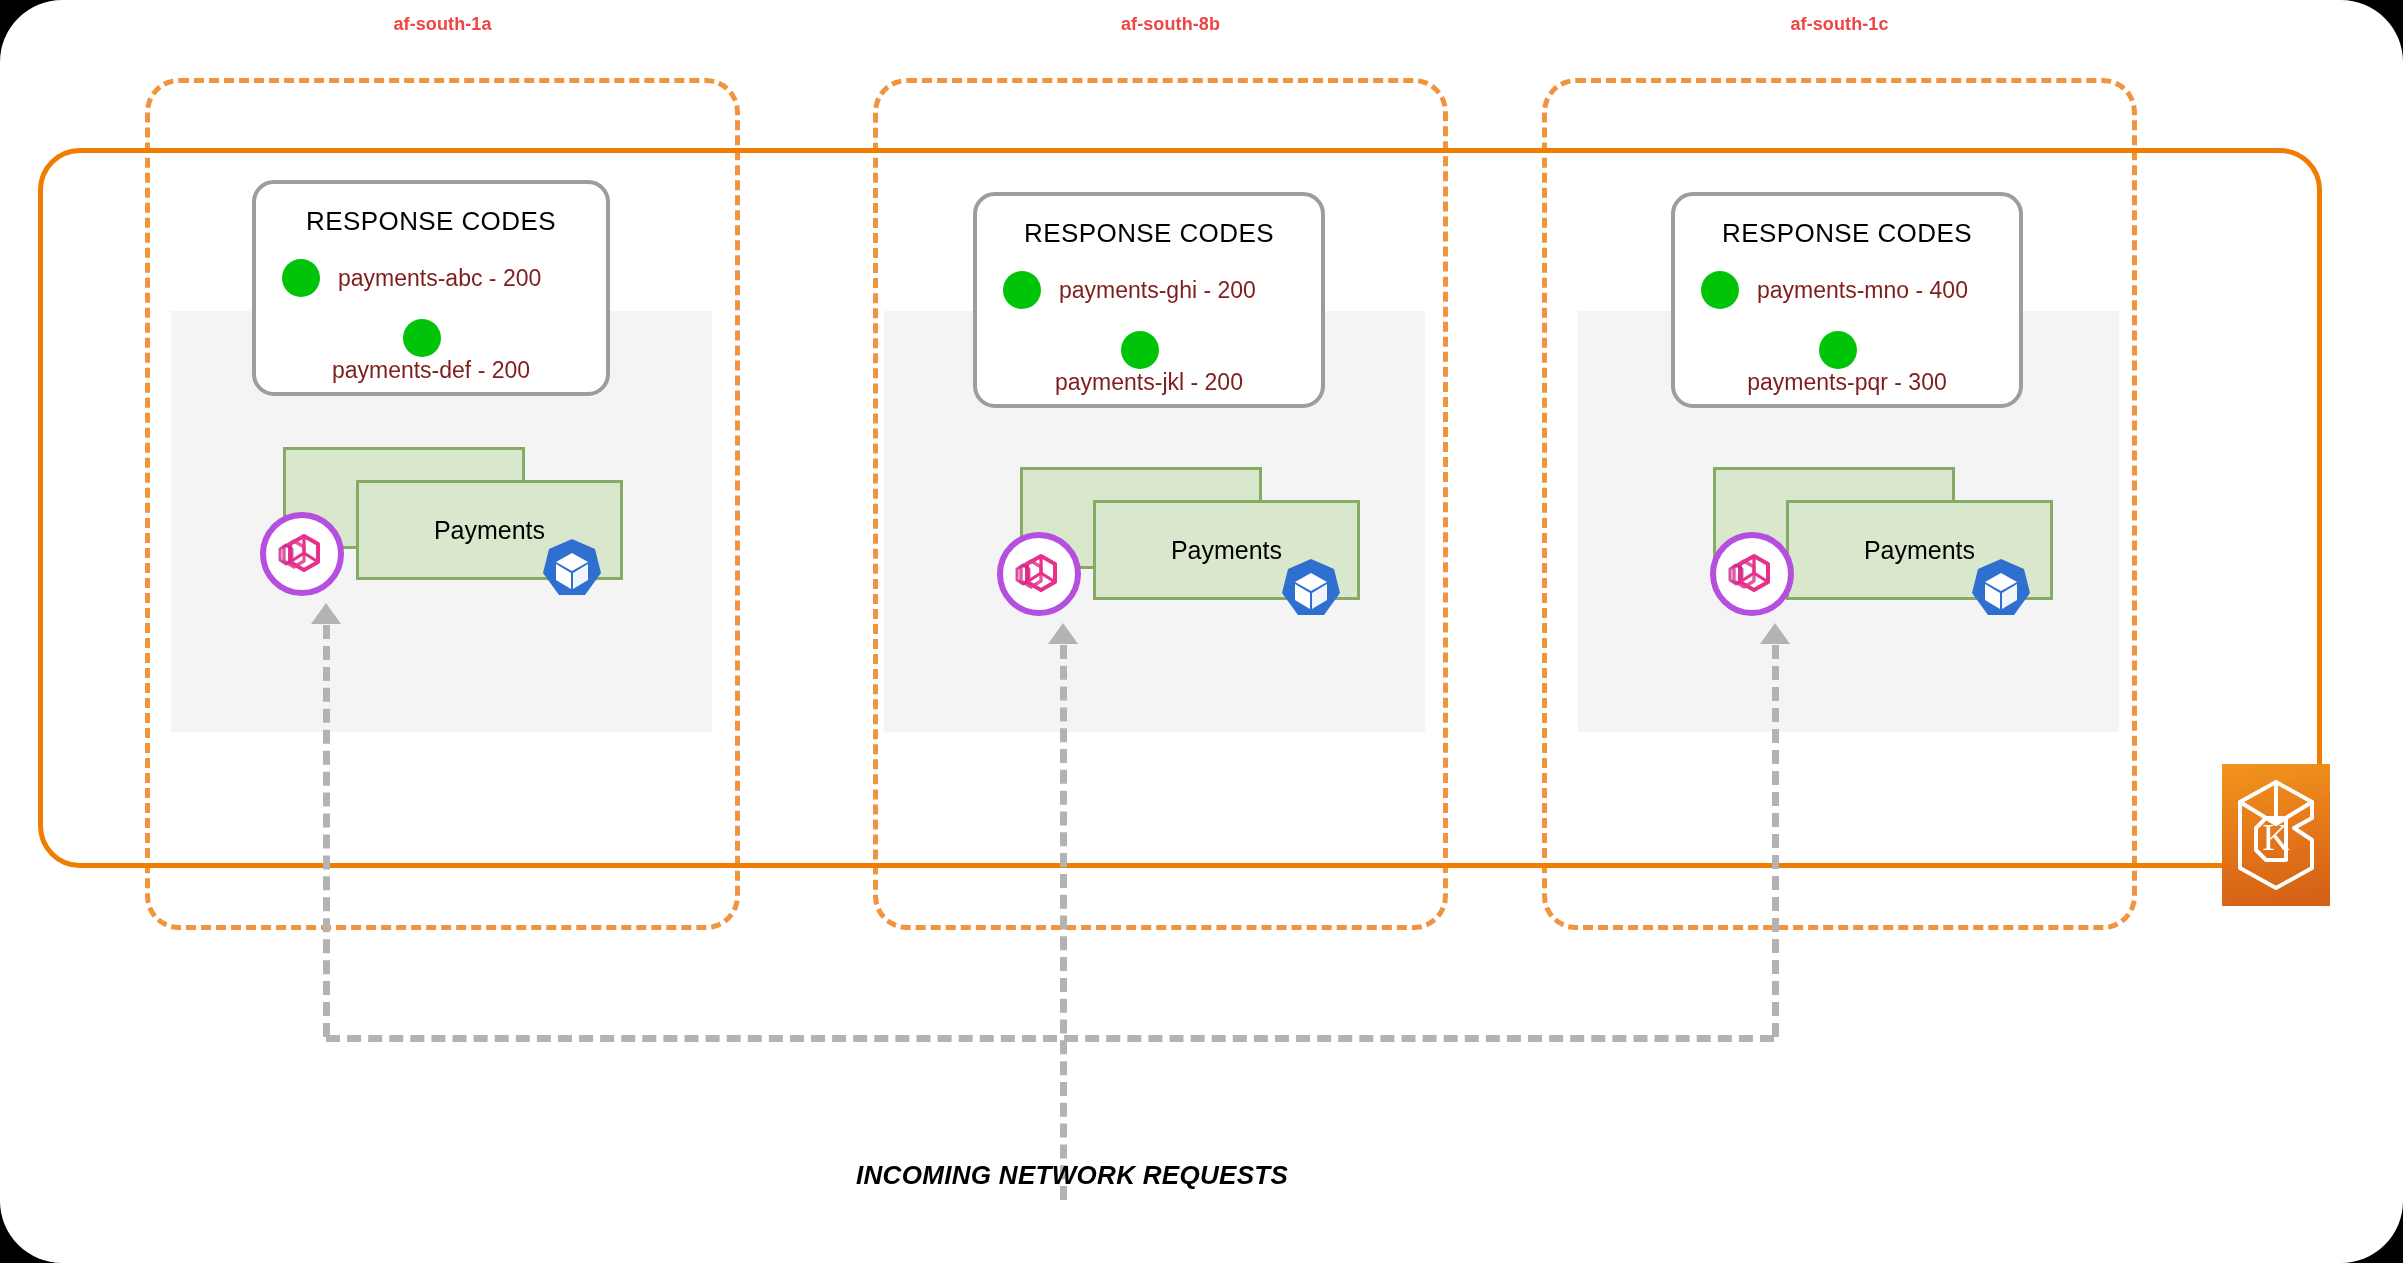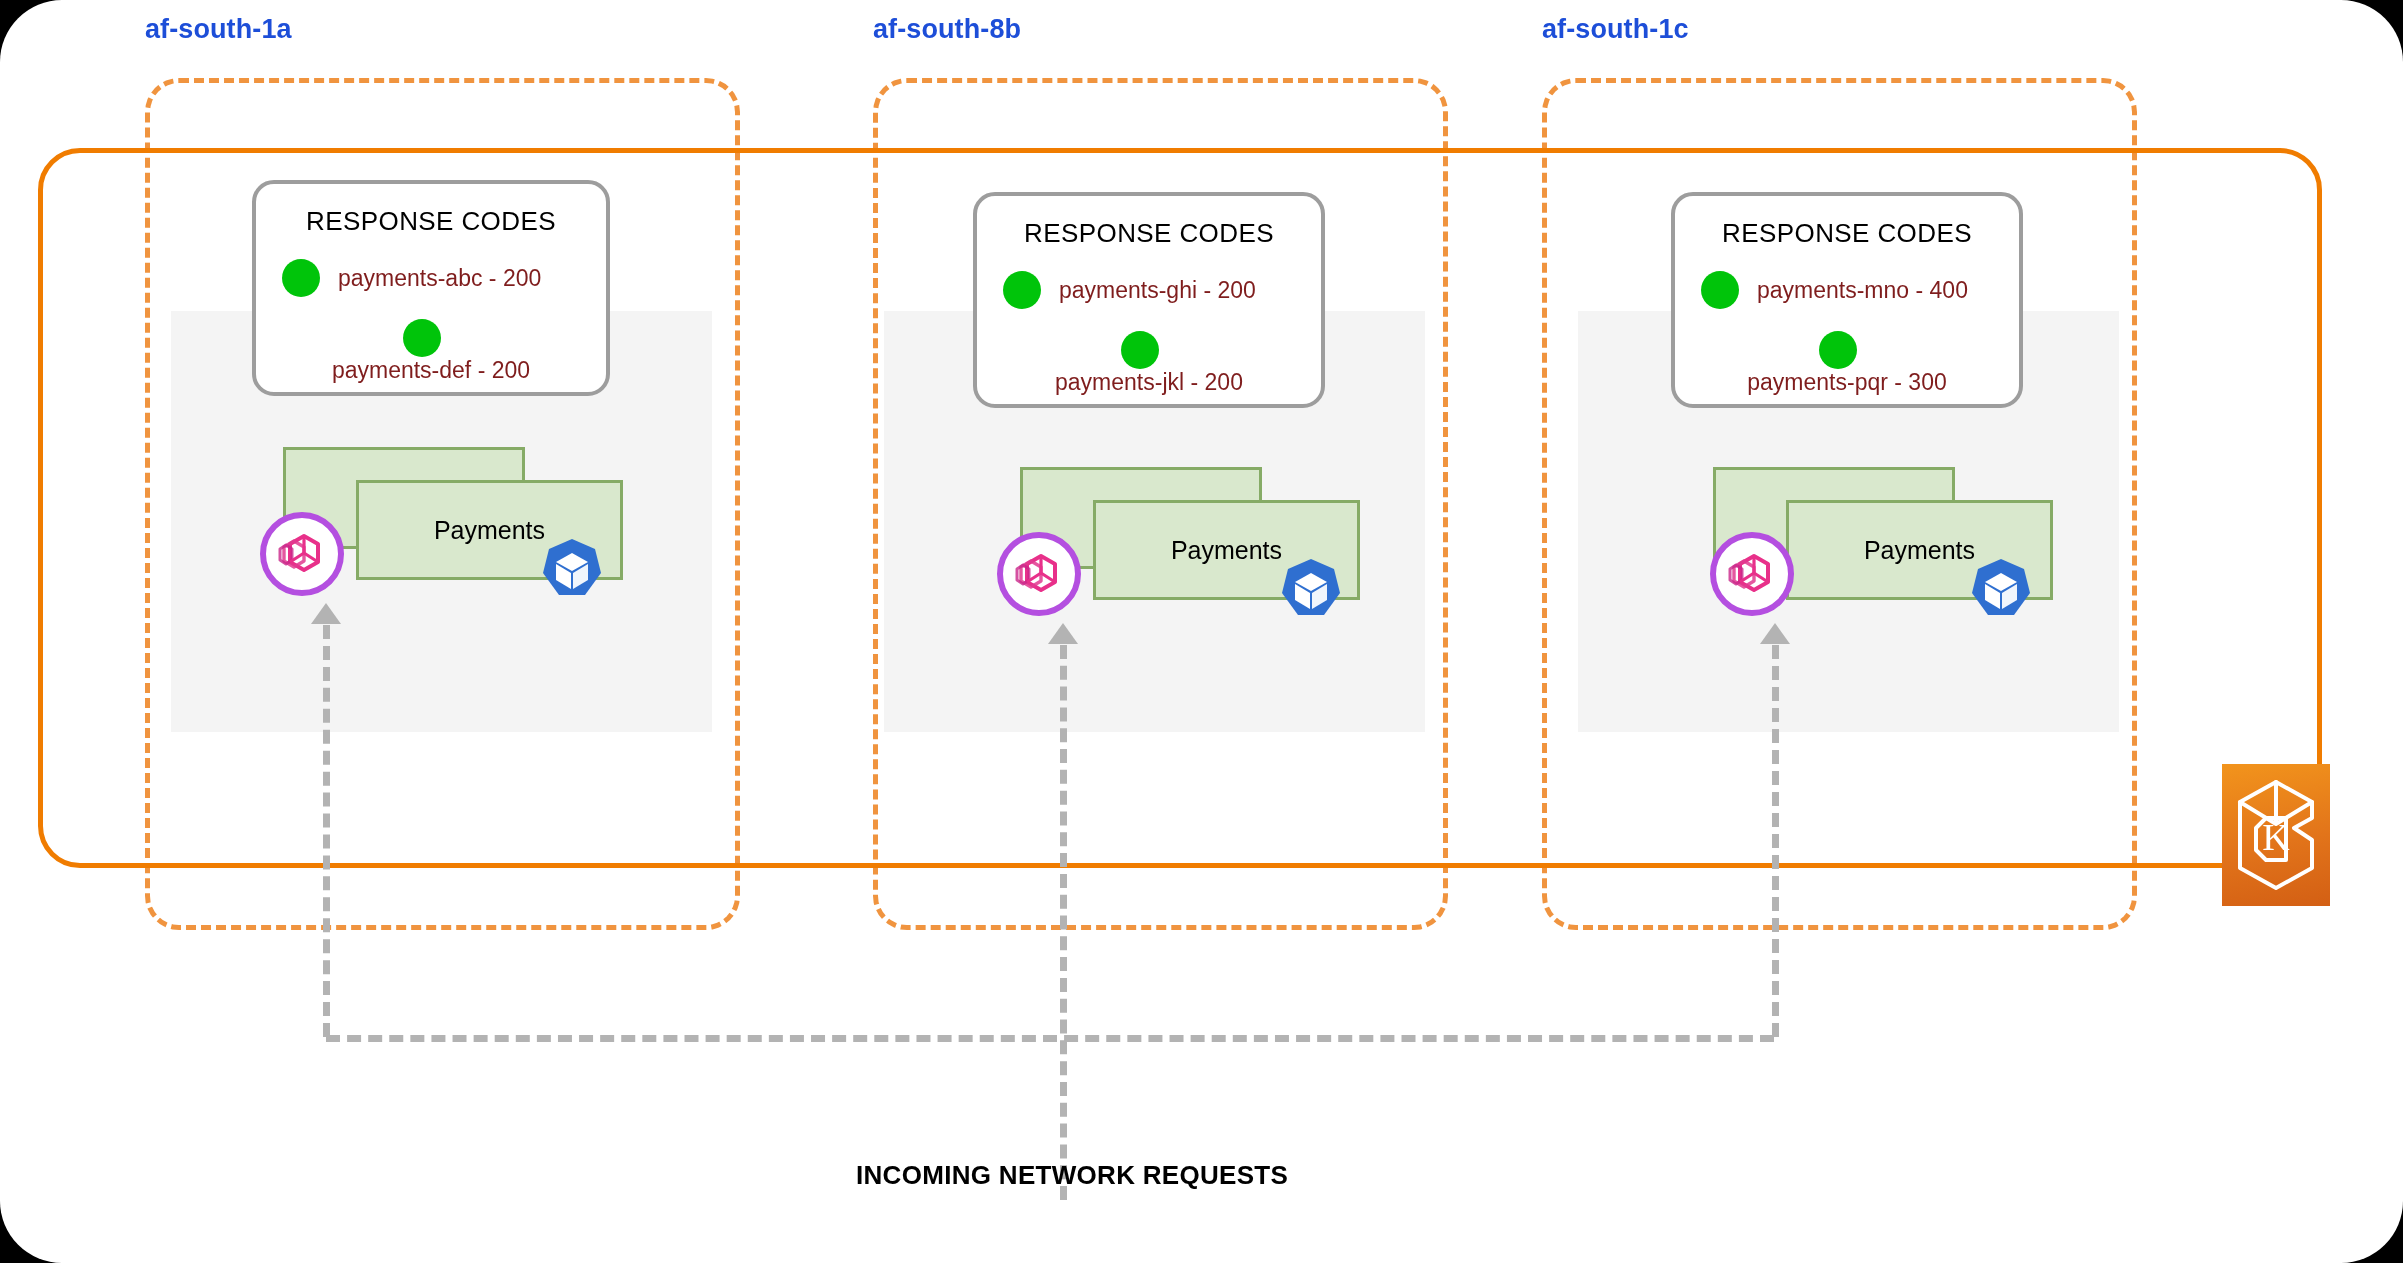--- a/index.html
+++ b/index.html
@@ -27,24 +27,24 @@
   
   .az-box {
     position: absolute;
     border: 5px dashed #f0943f;
     border-radius: 34px;
     box-sizing: border-box;
     background: transparent;
   }
   .az-title {
     position: absolute;
-    font-size: 27px;
+    font-size: 18px;
     font-weight: bold;
-    color: #1d4ed8;
-    text-align: left;
+    color: #ef4444;
+    text-align: center;
     white-space: nowrap;
     letter-spacing: .1px;
   }
 
   
   #mesh-box {
     position: absolute;
     left: 38px; top: 148px;
     width: 2284px; height: 720px;
     border: 5px solid #f07c00;
@@ -159,20 +159,21 @@
     position: absolute;
     width: 0; height: 0;
     border-left: 15px solid transparent;
     border-right: 15px solid transparent;
     border-bottom: 21px solid #b3b3b3;
   }
 
   #ingress-label {
     position: absolute;
     font-size: 26px;
+    font-style: italic;
     font-weight: bold;
     color: #000;
     white-space: nowrap;
     letter-spacing: .3px;
   }
 </style>
 </head>
 <body>
 
 <div id="canvas">

